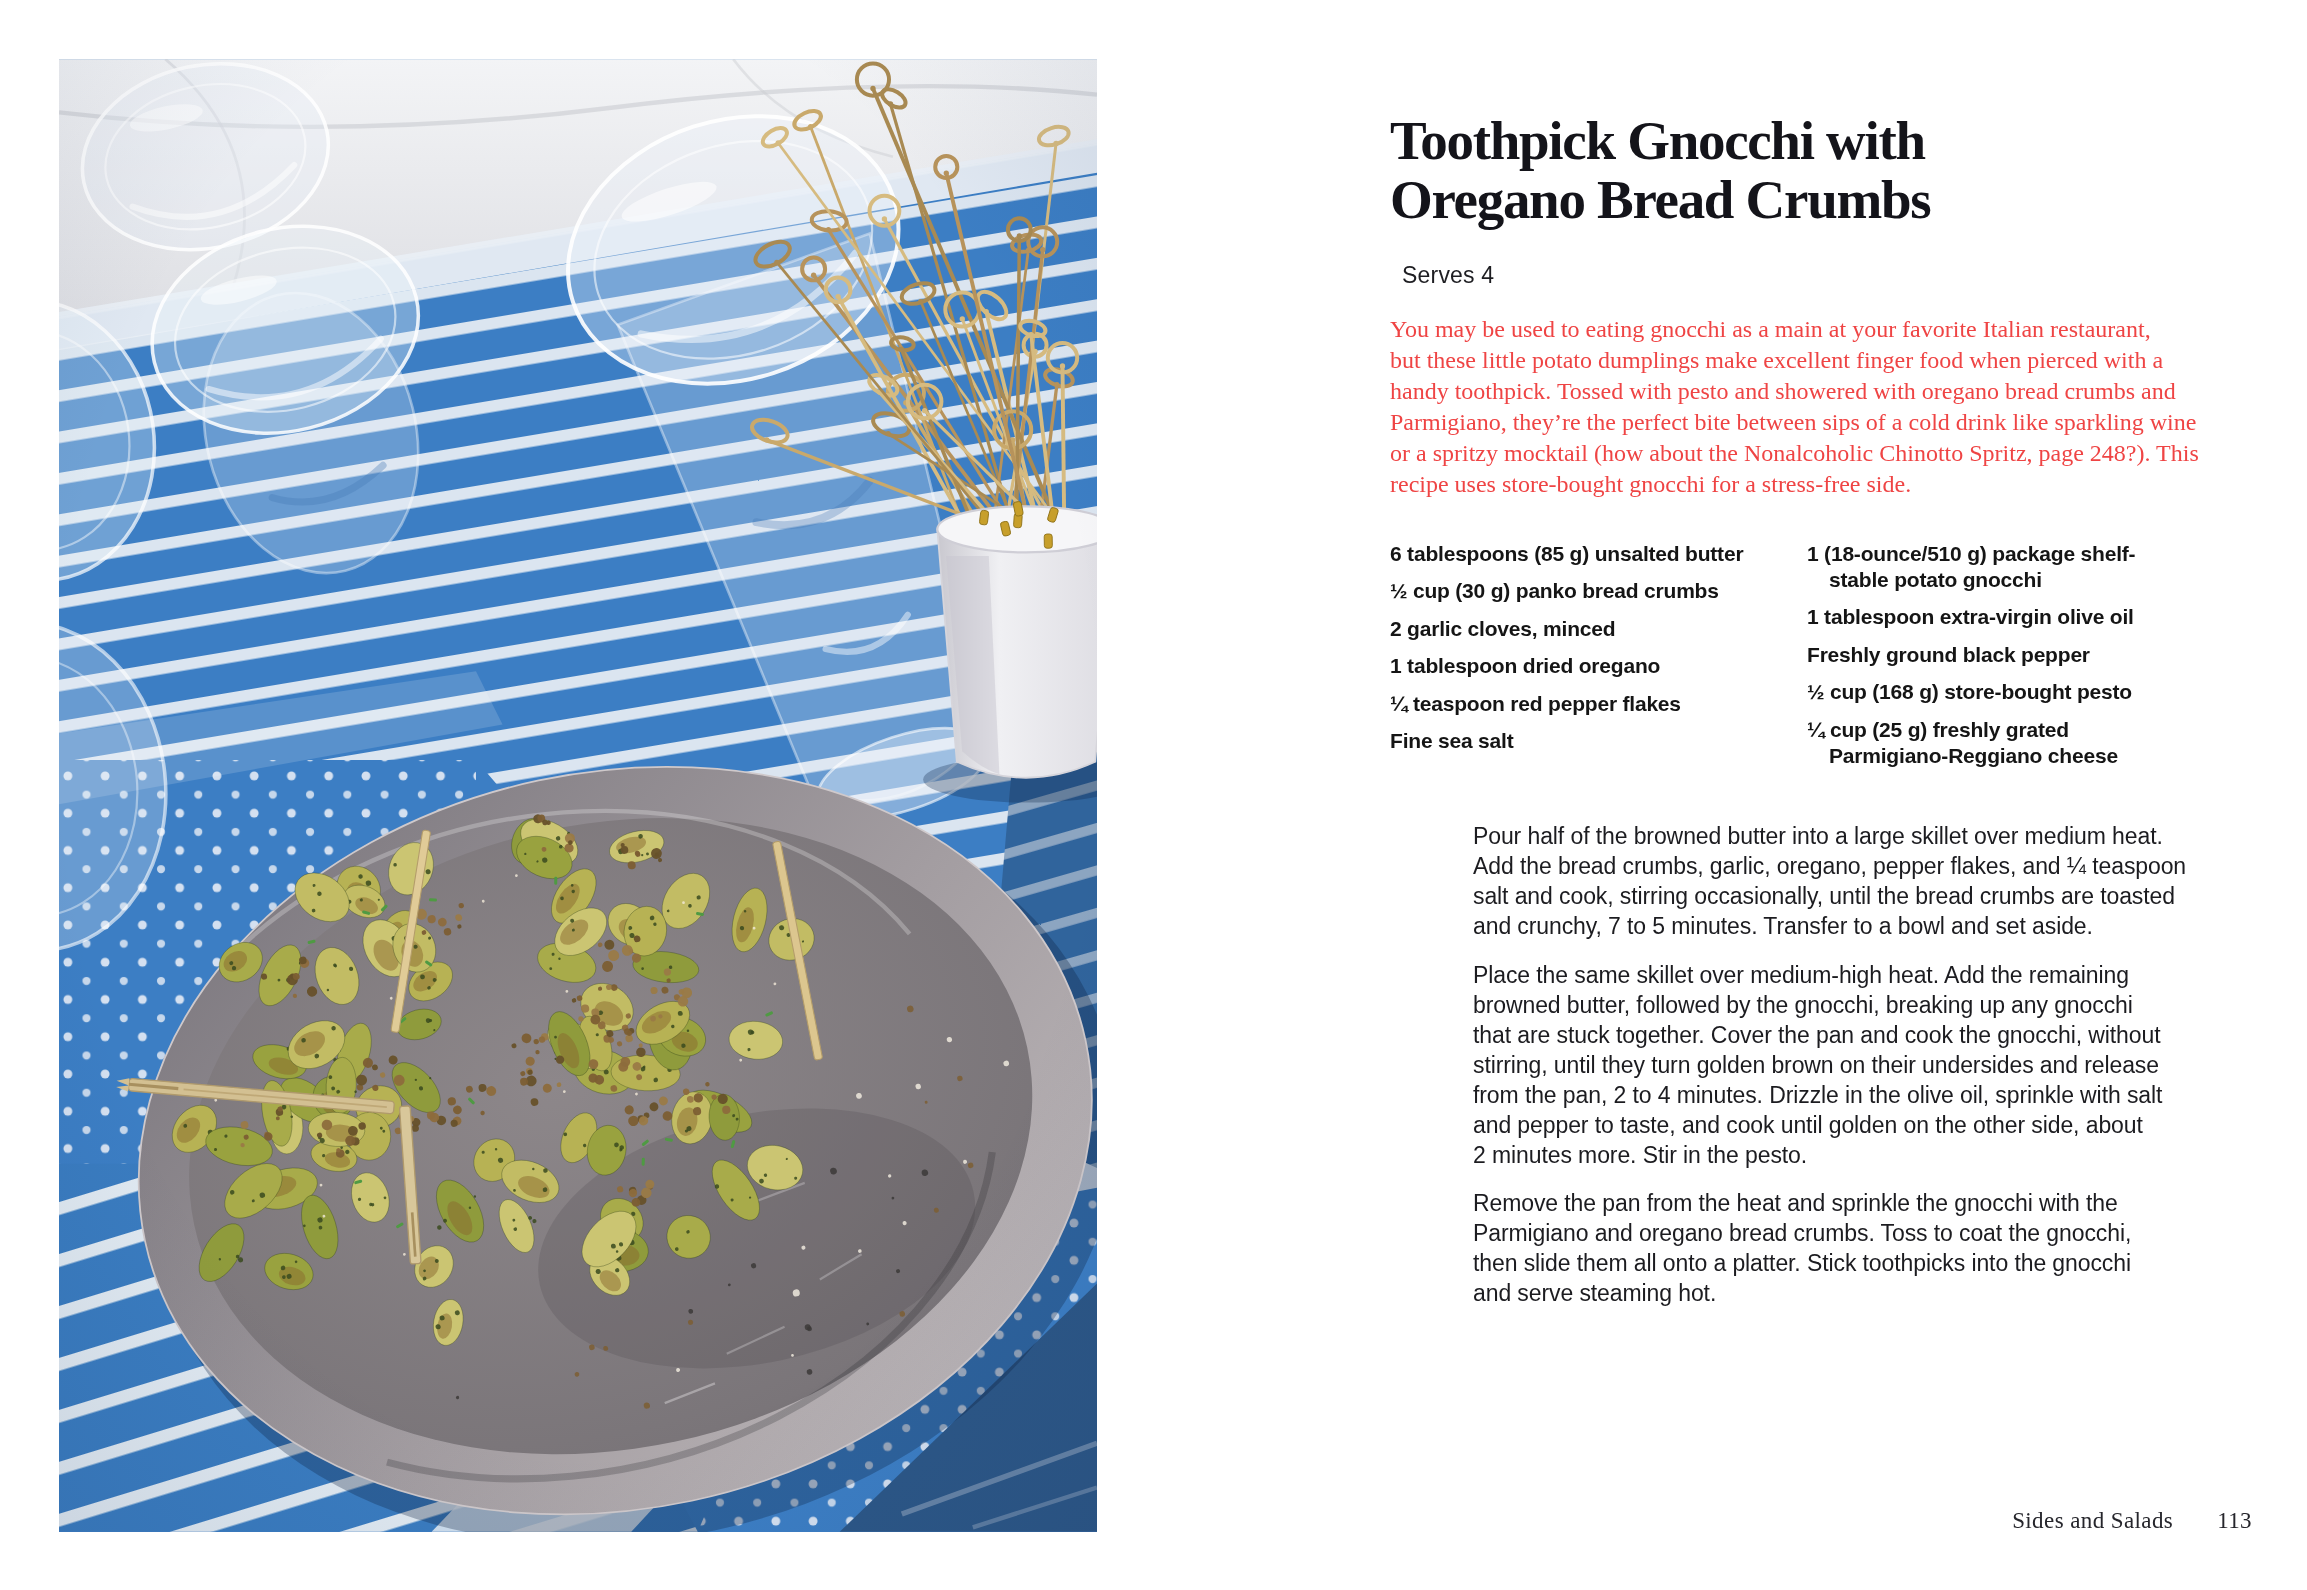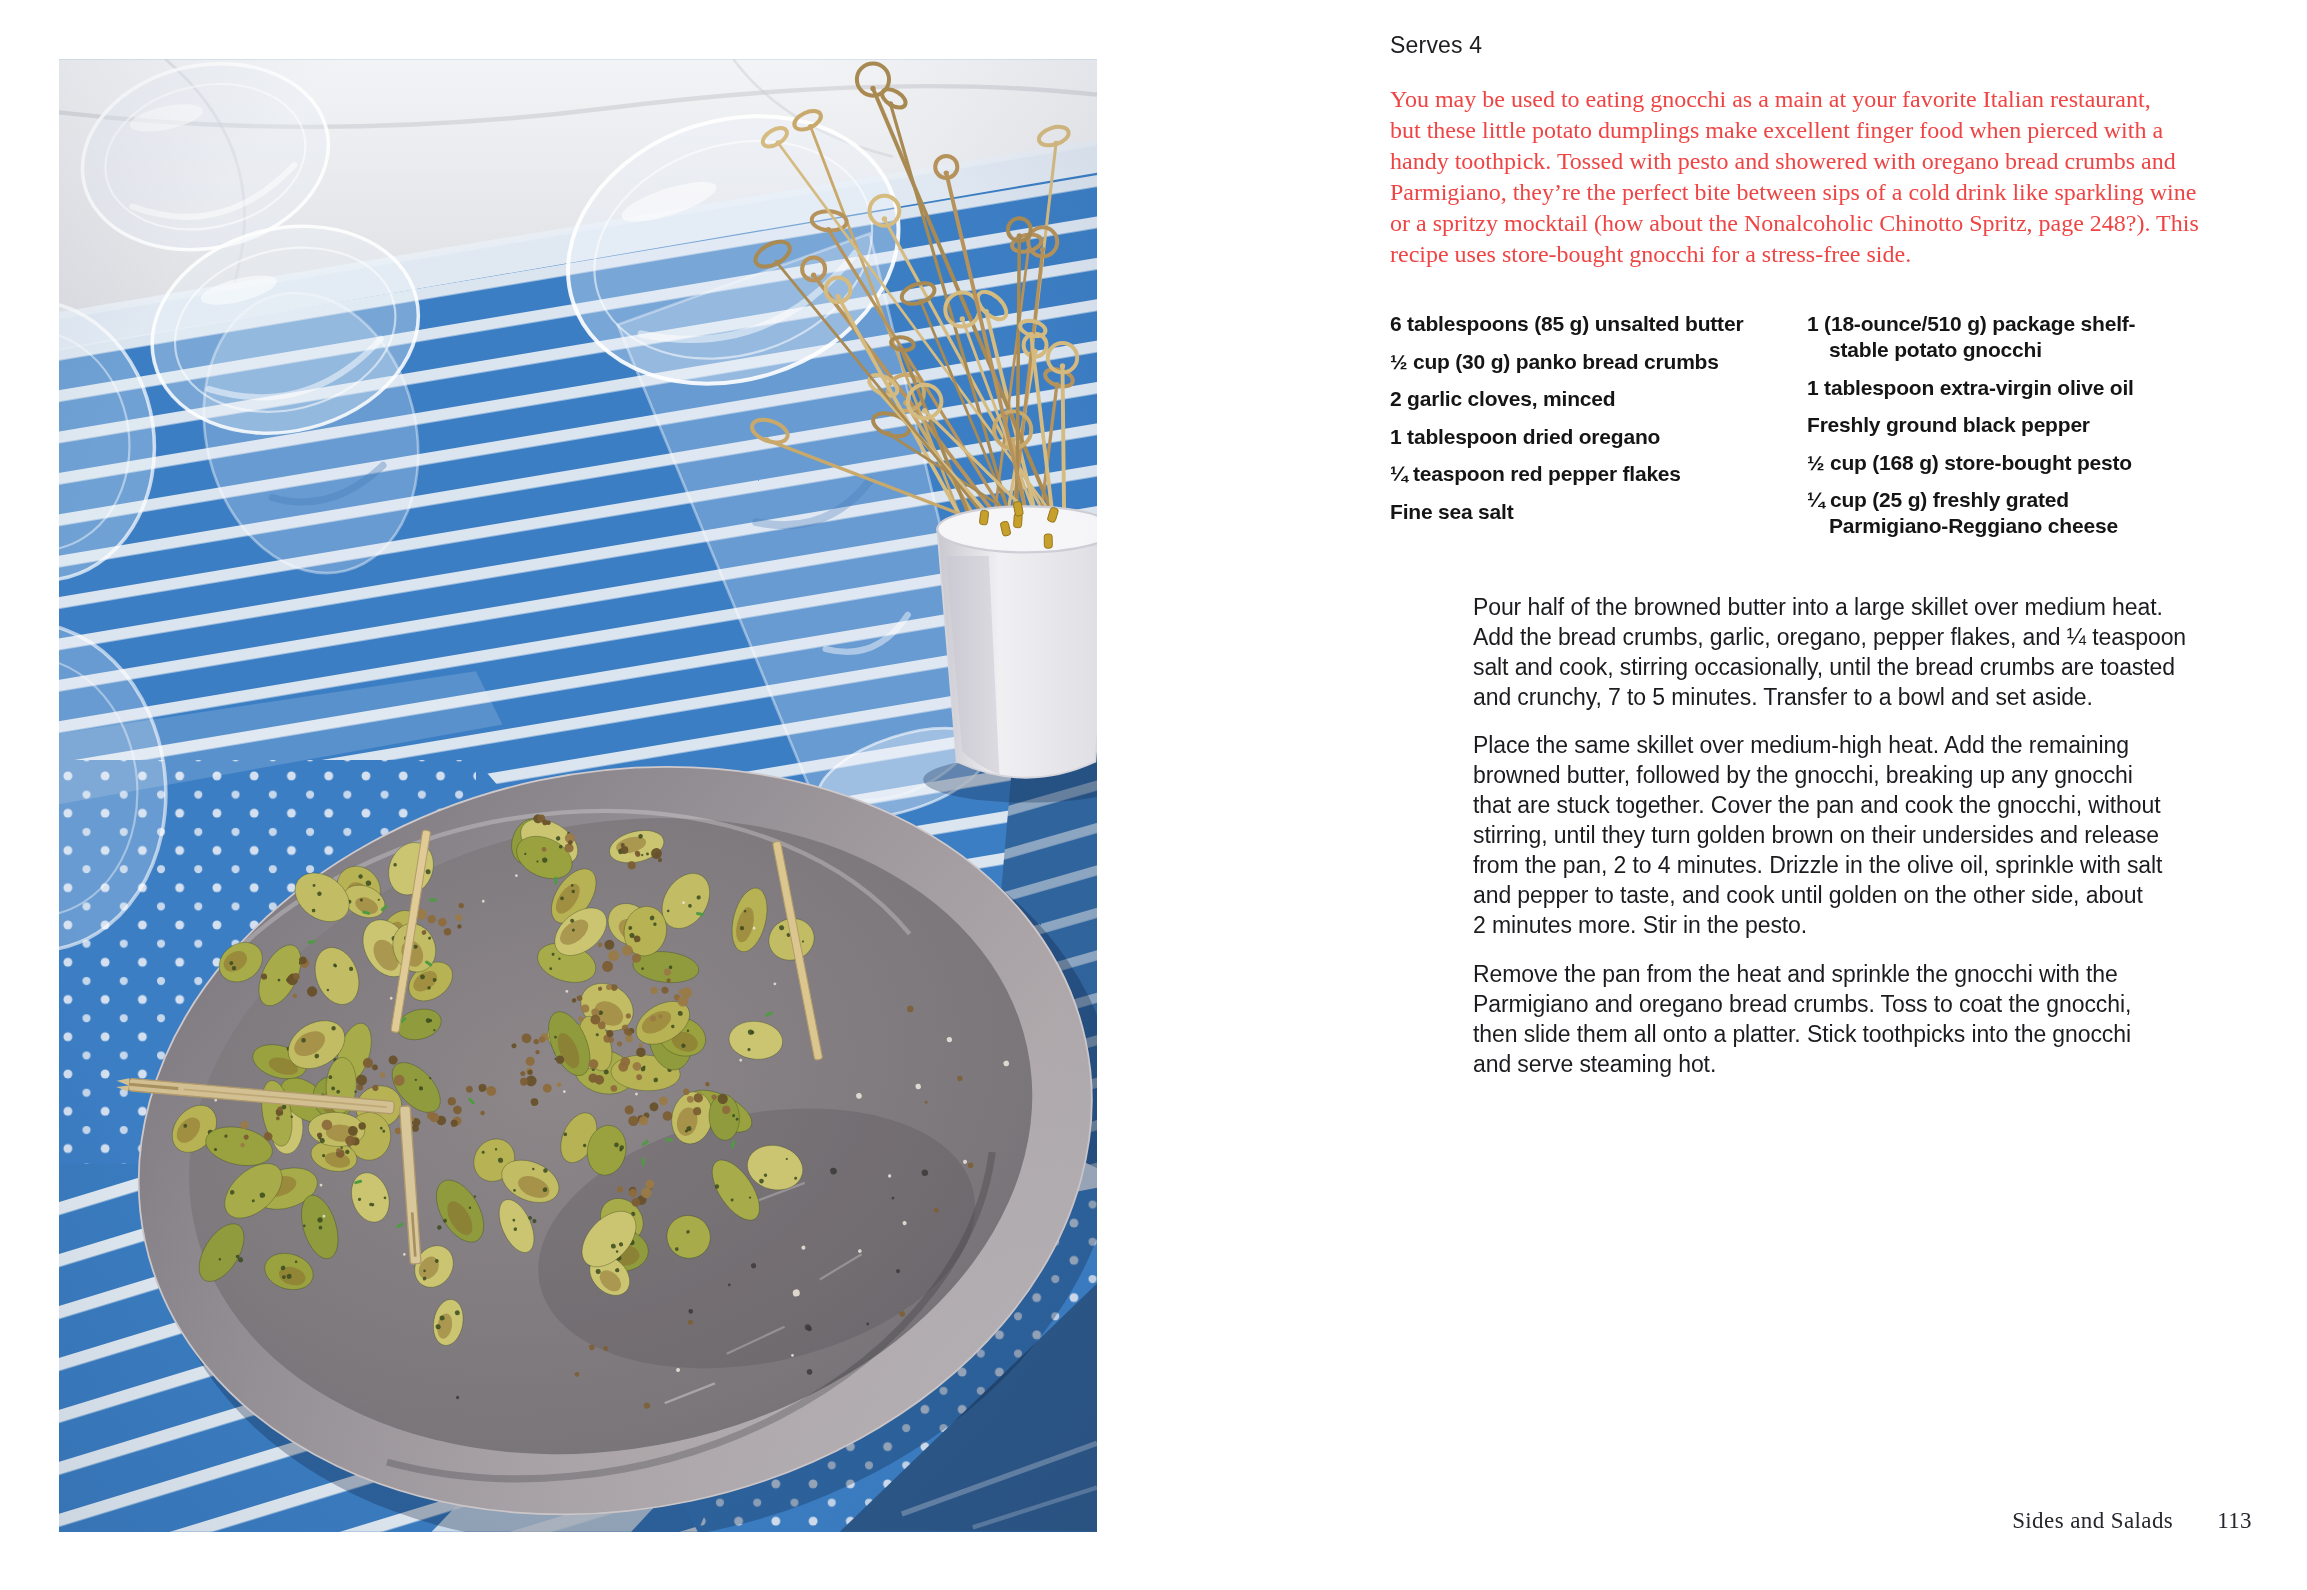--- a/index.html
+++ b/index.html
@@ -11,21 +11,21 @@
     position:absolute;left:59px;top:59px;width:1038px;height:1473px;
     margin:0;overflow:hidden;background:#3c7ec4;
   }
   .photo svg{display:block;width:100%;height:100%;}
   .recipe{position:absolute;left:1390px;top:0;width:812px;}
   .title{
     margin:112px 0 0;font-family:"Liberation Serif","DejaVu Serif",serif;
     font-weight:700;font-size:55px;line-height:1.07;letter-spacing:-1.3px;
     color:#14141a;white-space:pre-line;
   }
-  .serves{margin:32px 0 0;font-size:23px;letter-spacing:0.2px;color:#1e1e22;}
+  .serves{margin:32px 12px 0;font-size:23px;letter-spacing:0.2px;color:#1e1e22;}
   .intro{
     margin:25px 0 0;font-family:"Liberation Serif","DejaVu Serif",serif;
     font-size:24px;line-height:31px;color:#ef4444;white-space:pre-line;width:812px;
   }
   .ingredients{display:flex;margin-top:41px;}
   .ingredients ul{list-style:none;margin:0;padding:0;}
   .ing-col-1{width:417px;}
   .ing-col-2{width:395px;}
   .ingredients li{
     font-weight:700;font-size:21px;line-height:26px;color:#151515;
@@ -830,20 +830,22 @@
       <g>
         <rect x="828" y="880" width="9" height="250" rx="3" transform="rotate(-11 832 1005)" fill="#dcc68f" stroke="#b49d6a" stroke-width="1.2"></rect>
       </g>
     </g>
 
     <rect x="0" y="0" width="1170" height="1660" fill="url(#vignG)"></rect>
   </svg>
 </figure>
 
 <section class="recipe">
+  <h1 class="title">Toothpick Gnocchi with
+Oregano Bread Crumbs</h1>
   <p class="serves">Serves 4</p>
   <p class="intro">You may be used to eating gnocchi as a main at your favorite Italian restaurant,
 but these little potato dumplings make excellent finger food when pierced with a
 handy toothpick. Tossed with pesto and showered with oregano bread crumbs and
 Parmigiano, they’re the perfect bite between sips of a cold drink like sparkling wine
 or a spritzy mocktail (how about the Nonalcoholic Chinotto Spritz, page 248?). This
 recipe uses store-bought gnocchi for a stress-free side.</p>
 
   <div class="ingredients">
     <ul class="ing-col-1">

